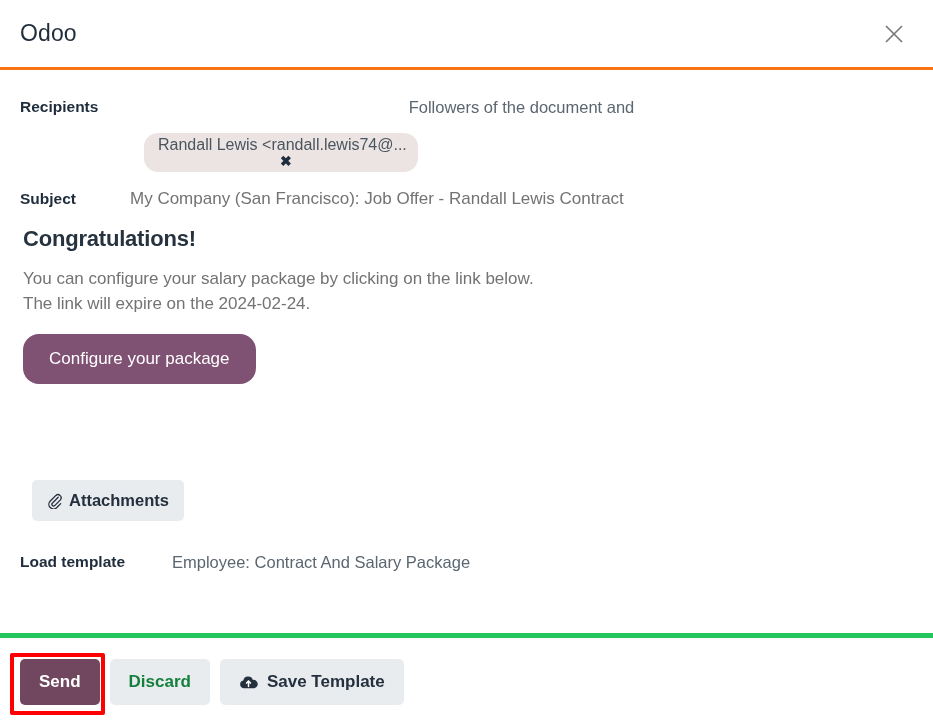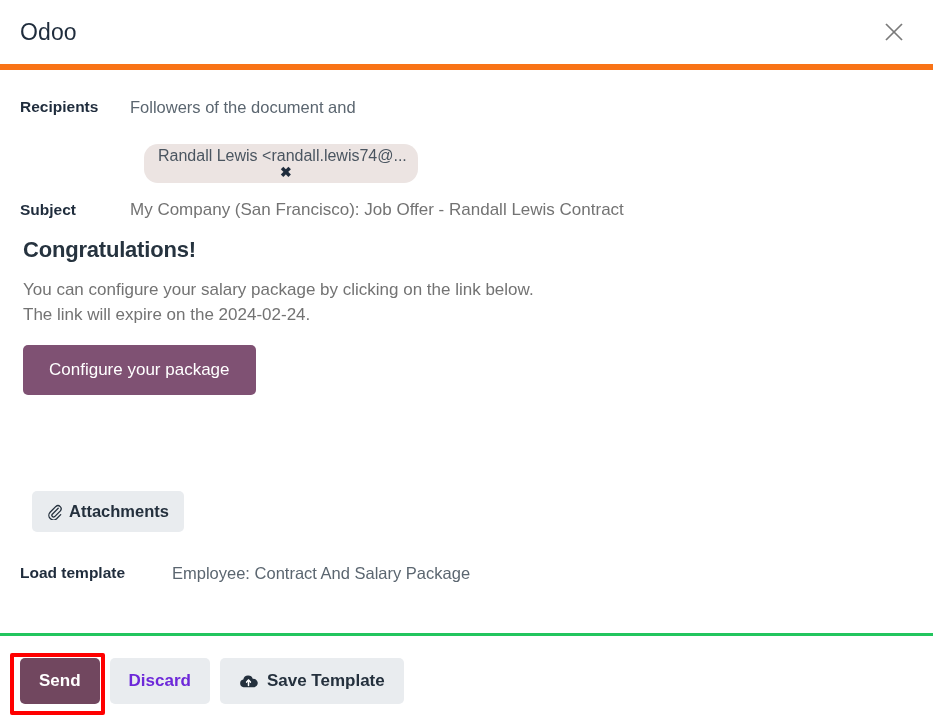--- a/index.html
+++ b/index.html
@@ -16,21 +16,21 @@
     background: #ffffff;
     display: flex;
     flex-direction: column;
     overflow: hidden;
   }
 
   
   .dialog-header {
     height: 70px;
     flex: 0 0 70px;
-    border-bottom: 6px solid #f97316;
+    border-bottom: 3px solid #f97316;
     display: flex;
     align-items: center;
     padding: 0 22px 0 20px;
   }
   .dialog-title {
     font-size: 23px;
     color: #1f2c3c;
     font-weight: 400;
     letter-spacing: .1px;
   }
@@ -60,21 +60,21 @@
     font-weight: bold;
     color: #1f2c3c;
     padding-top: 2px;
   }
   .field-value {
     flex: 1 1 auto;
     font-size: 16.5px;
     color: #5b6670;
     line-height: 22px;
   }
-  .recipients-line { margin-bottom: 18px; }
+  .recipients-line { margin-bottom: 7px; text-align: center; }
 
   .chip {
     display: inline-flex;
     align-items: center;
     background: #ece4e2;
     border-radius: 14px;
     padding: 3px 11px 4px 14px;
     max-width: 345px;
     margin-left: 14px;
     margin-top: 2px;
@@ -117,21 +117,21 @@
     line-height: 25px;
     margin: 0 0 18px 0;
   }
   .cta-button {
     display: inline-block;
     background: #7f5173;
     color: #ffffff;
     font-size: 17px;
     padding: 15px 26px;
     border: none;
-    border-radius: 5px;
+    border-radius: 16px;
     cursor: pointer;
     font-family: "Liberation Sans", sans-serif;
   }
 
   
   .attachments-zone { margin-top: 96px; padding-left: 12px; }
   .attachments-button {
     display: inline-flex;
     align-items: center;
     gap: 7px;
@@ -164,21 +164,21 @@
     overflow: hidden;
     white-space: nowrap;
     font-size: 16.5px;
     color: #5b6670;
     cursor: pointer;
   }
 
   
   .dialog-footer {
     flex: 0 0 93px;
-    border-top: 3px solid #22c55e;
+    border-top: 5px solid #22c55e;
     display: flex;
     align-items: center;
     gap: 10px;
     padding: 0 20px;
     position: relative;
   }
   .btn {
     border: none;
     border-radius: 5px;
     font-size: 17px;
@@ -189,21 +189,21 @@
     align-items: center;
     gap: 9px;
   }
   .btn-send {
     background: #71475f;
     color: #ffffff;
     padding: 13px 19px;
   }
   .btn-discard {
     background: #e9ecef;
-    color: #6d28d9;
+    color: #15803d;
     padding: 13px 19px;
   }
   .btn-save-template {
     background: #e9ecef;
     color: #24303d;
     padding: 13px 19px;
   }
   .cloud-icon { display: flex; align-items: center; }
 
   

